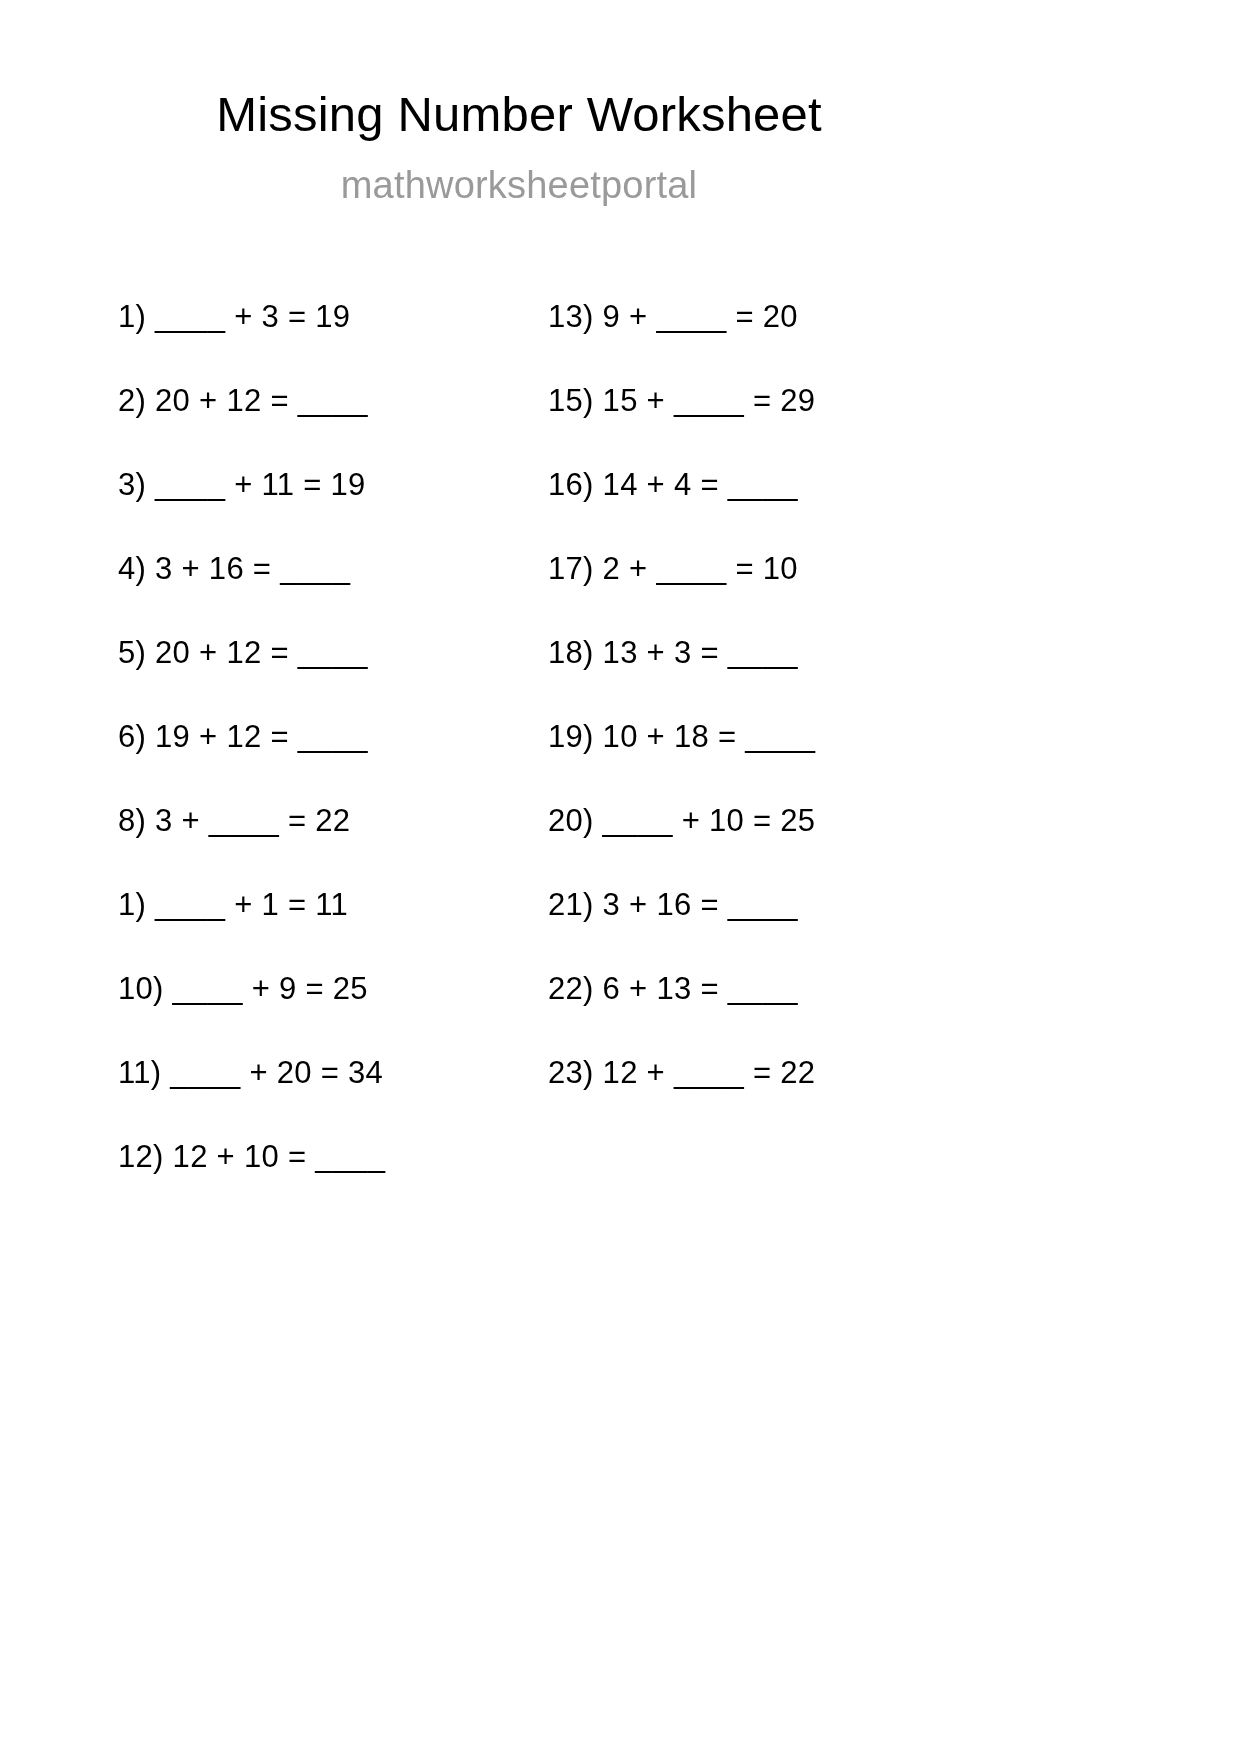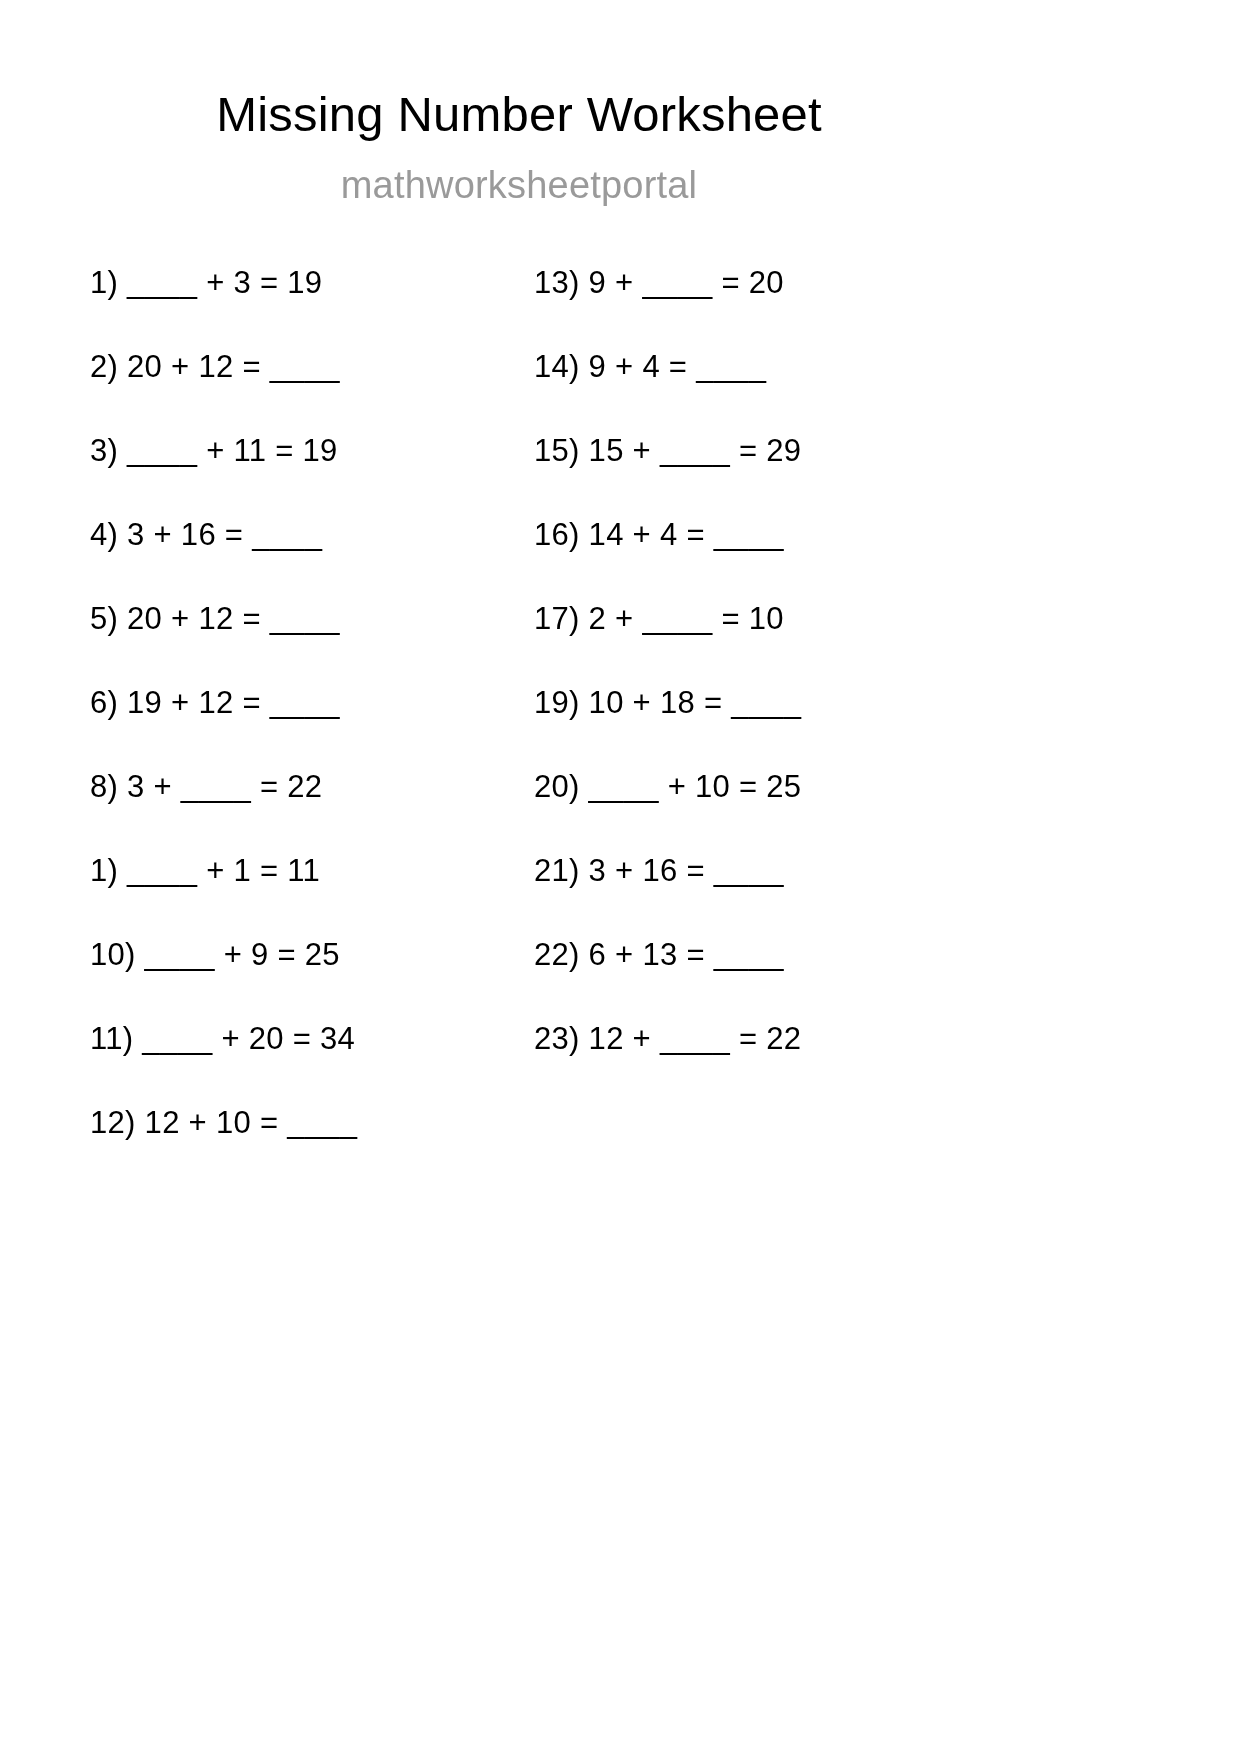--- a/index.html
+++ b/index.html
@@ -37,22 +37,22 @@
     font-size: 38px;
     font-weight: 400;
     color: #9a9a9a;
     margin: 0;
     padding-top: 22px;
     letter-spacing: 0.2px;
   }
   .columns {
     display: flex;
     flex-direction: row;
-    margin-top: 60px;
-    padding-left: 90px;
+    margin-top: 94px;
+    padding-left: 118px;
     padding-right: 60px;
     box-sizing: border-box;
   }
   .col {
     display: flex;
     flex-direction: column;
   }
   .col-left {
     width: 450px;
   }
@@ -89,24 +89,24 @@
       <div class="problem">6) 19 + 12 = ____</div>
       <div class="problem">8) 3 + ____ = 22</div>
       <div class="problem">1) ____ + 1 = 11</div>
       <div class="problem">10) ____ + 9 = 25</div>
       <div class="problem">11) ____ + 20 = 34</div>
       <div class="problem">12) 12 + 10 = ____</div>
     </div>
 
     <div class="col col-right">
       <div class="problem">13) 9 + ____ = 20</div>
-      <div class="problem">14) 9 + 4 = ____</div>
       <div class="problem">15) 15 + ____ = 29</div>
       <div class="problem">16) 14 + 4 = ____</div>
       <div class="problem">17) 2 + ____ = 10</div>
+      <div class="problem">18) 13 + 3 = ____</div>
       <div class="problem">19) 10 + 18 = ____</div>
       <div class="problem">20) ____ + 10 = 25</div>
       <div class="problem">21) 3 + 16 = ____</div>
       <div class="problem">22) 6 + 13 = ____</div>
       <div class="problem">23) 12 + ____ = 22</div>
     </div>
 
   </div>
 
 </div>

